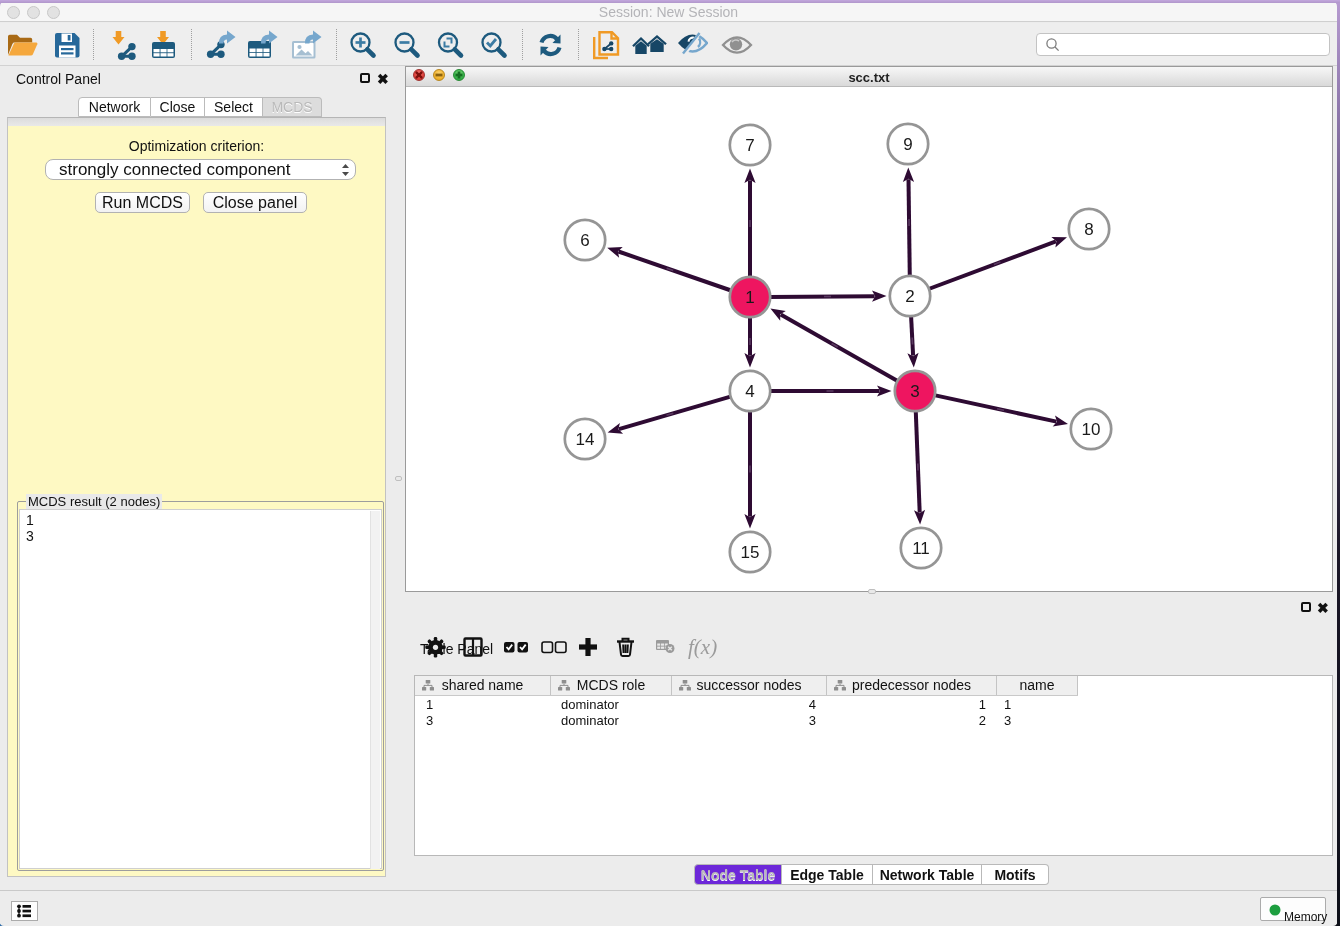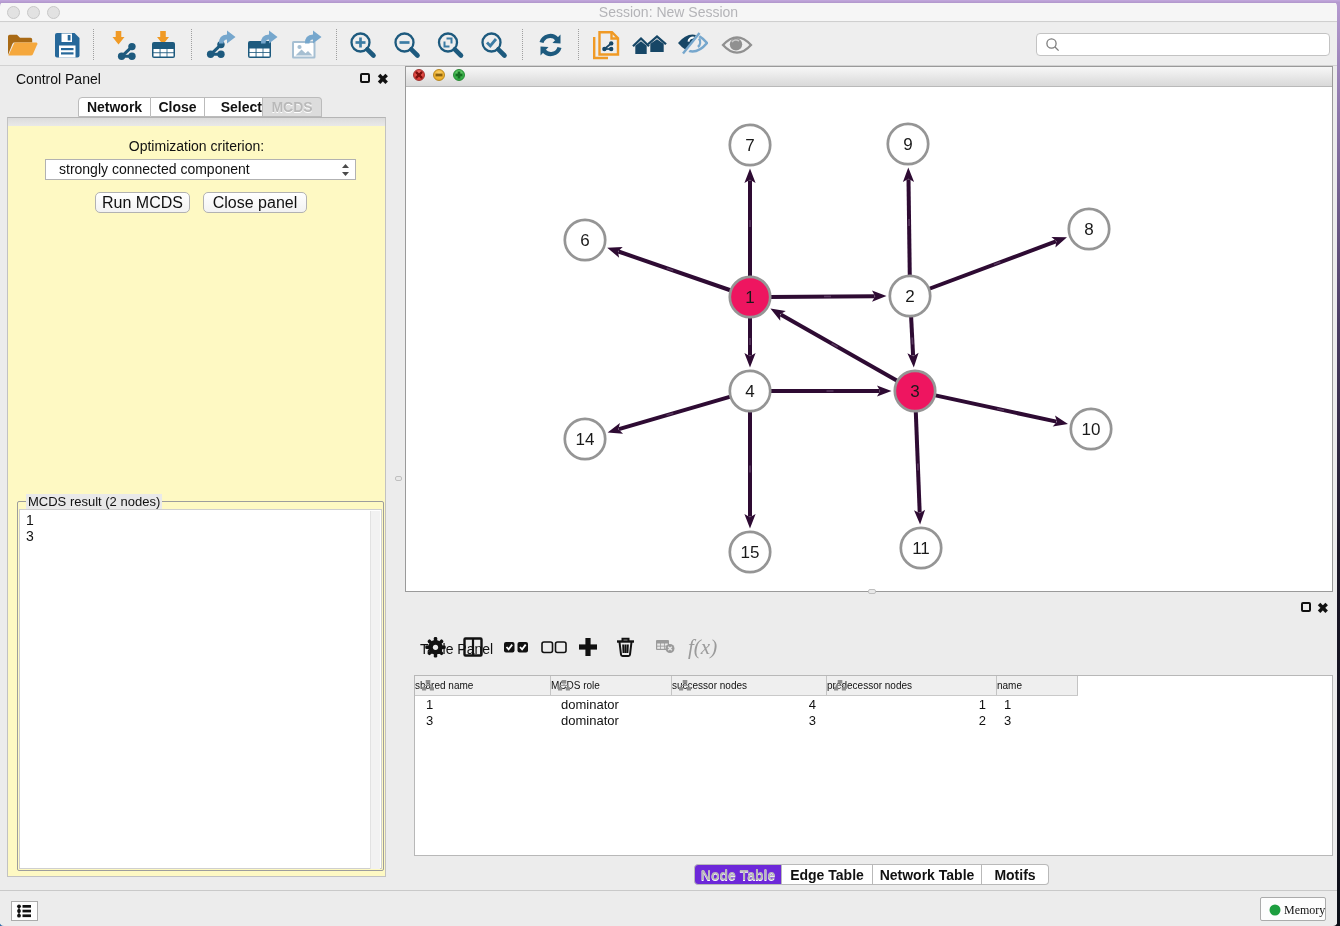--- a/index.html
+++ b/index.html
@@ -21,31 +21,31 @@
 .tsep { position:absolute; top:6px; height:31px; width:0;
   border-left:1px dotted #9f9f9f; }
 #searchbox { position:absolute; left:1036px; top:10px; width:294px; height:23px;
   background:#fff; border:1px solid #c3c3c3; border-radius:4px; }
 
 #cpheader { position:absolute; left:16px; top:71px; font-size:14px; color:#111; }
 .floatbtn { position:absolute; width:10px; height:10px; border:2px solid #111;
   border-radius:2px; background:transparent; }
 .xbtn { position:absolute; font-size:14px; font-weight:bold; color:#111; line-height:10px; }
 .cptab { position:absolute; top:97px; height:20px; background:#fff;
-  border:1px solid #bbb; font-size:14px; font-weight:bold; color:#111;
+  border:1px solid #bbb; font-size:14px; font-weight:normal; color:#111;
   text-align:center; line-height:19px; }
 #cpcontent { position:absolute; left:7px; top:117px; width:379px; height:760px;
   background:#fef9c3; border:1px solid #c2c2c2; border-top:1px solid #b5b5b5; }
 #cpcontent:before { content:""; position:absolute; left:0; top:0; width:100%; height:8px;
   background:linear-gradient(180deg,#dcdcdc,#e9e9e9); }
 #optlabel { position:absolute; left:0; top:20px; width:100%; text-align:center;
   font-size:14px; color:#111; }
 #dropdown { position:absolute; left:37px; top:41px; width:311px; height:21px;
-  background:#fff; border:1px solid #b2b2b2; border-radius:0;
-  font-size:14px; color:#111; line-height:19px; padding-left:13px; }
+  background:#fff; border:1px solid #b2b2b2; border-radius:8px;
+  font-size:17px; color:#111; line-height:19px; padding-left:13px; }
 .btn { position:absolute; top:74px; height:21px; background:linear-gradient(180deg,#ffffff,#f2f2f2);
   border:1px solid #b2b2b2; border-radius:5px; font-size:16px; color:#111;
   text-align:center; line-height:19px; }
 #mcdsgroup { position:absolute; left:9px; top:383px; width:367px; height:370px;
   border:1px solid #9d9d9d; border-radius:2px; }
 #mcdslabel { position:absolute; left:8px; top:-8px; background:#e9e9e9;
   font-size:13px; color:#111; padding:0 2px; }
 #mcdswhite { position:absolute; left:1px; top:7px; width:363px; height:360px;
   background:#fff; border:1px solid #cfcfcf; font-size:14px; color:#111; line-height:16px;
   padding:2px 0 0 6px; }
@@ -61,21 +61,21 @@
   font-size:13px; font-weight:bold; color:#222; }
 .tlbtn { position:absolute; top:2.3px; width:12px; height:12px; border-radius:50%; }
 
 #tpheader-text { position:absolute; left:420px; top:599px; font-size:14px; color:#111;margin-top:42px; }
 #tptoolbar { position:absolute; left:414px; top:628px; width:919px; height:39px; }
 #tbl { position:absolute; left:414px; top:675px; width:919px; height:181px;
   background:#fff; border:1px solid #b8b8b8; }
 #tblhead { position:absolute; left:0; top:0; width:663px; height:20px;
   background:#efefef; border-bottom:1px solid #c9c9c9; }
 .th { position:absolute; top:0; height:19px; border-right:1px solid #c4c4c4;
-  font-size:10px; color:#111; text-align:left; line-height:19px; }
+  font-size:14px; color:#111; text-align:center; line-height:19px; }
 .td { position:absolute; font-size:13px; color:#111; height:16px; line-height:16px; }
 .bottab { position:absolute; top:864px; height:21px; background:#fff; border:1px solid #b9b9b9;
   font-size:14px; font-weight:bold; color:#111; text-align:center; line-height:20px; }
 
 #statusbar { position:absolute; left:0; top:890px; width:100%; height:34px;
   background:#ececec; border-top:1px solid #c9c9c9; }
 #listbtn { position:absolute; left:11px; top:10px; width:27px; height:20px;
   background:#fdfdfd; border:1px solid #ababab; }
 #membtn { position:absolute; right:11px; top:6px; width:66px; height:24px;
   background:#fdfdfd; border:1px solid #ababab; border-radius:2px;
@@ -257,21 +257,21 @@
         <line x1="10" y1="10" x2="13.6" y2="13.6" stroke="#7d7d7d" stroke-width="1.3"></line>
       </svg>
     </div>
   </div>
 
   <div id="cpheader">Control Panel</div>
   <div class="floatbtn" style="left:360px; top:73px;"></div>
   <div class="xbtn" style="left:377px; top:74px;">✖</div>
   <div class="cptab" style="left:78px; width:73px; border-radius:4px 0 0 0;">Network</div>
   <div class="cptab" style="left:151px; width:54px; border-left:none;">Close</div>
-  <div class="cptab" style="left:205px; width:58px; border-left:none;text-align:right;">Select</div>
+  <div class="cptab" style="left:205px; width:58px; border-left:none;">Select</div>
   <div class="cptab" style="left:263px; width:59px; border-left:none; border-radius:0 4px 0 0;
        background:#dcdcdc; color:#b9b9b9; text-shadow:0 1px 0 #fff;">MCDS</div>
   <div id="cpcontent">
     <div id="optlabel">Optimization criterion:</div>
     <div id="dropdown">strongly connected component
       <svg width="11" height="14" style="position:absolute; right:4px; top:3px;" viewBox="0 0 11 14">
         <path d="M2 5 L5.5 1 L9 5 Z" fill="#4a4a4a"></path>
         <path d="M2 9 L5.5 13 L9 9 Z" fill="#4a4a4a"></path>
       </svg>
     </div>
@@ -296,20 +296,21 @@
           <g stroke="#7c100d" stroke-width="2.4" stroke-linecap="round">
             <line x1="3.6" y1="3.6" x2="8.4" y2="8.4"></line>
             <line x1="8.4" y1="3.6" x2="3.6" y2="8.4"></line>
           </g>
           <line x1="22.5" y1="6" x2="29.5" y2="6" stroke="#8a6210" stroke-width="2.8"></line>
           <g stroke="#156f22" stroke-width="2.8">
             <line x1="42.5" y1="6" x2="49.5" y2="6"></line>
             <line x1="46" y1="2.5" x2="46" y2="9.5"></line>
           </g>
         </svg>
+      <div id="nettitletext">scc.txt</div>
     </div>
     <svg width="926" height="505" viewBox="0 0 926 505" style="position:absolute;left:0;top:20px;">
 <line x1="344.0" y1="191.5" x2="344.0" y2="93.3" stroke="#2e0b33" stroke-width="4"></line>
 <polygon points="344.0,81.5 349.6,96.0 344.0,92.8 338.4,96.0" fill="#2e0b33"></polygon>
 <line x1="344.0" y1="140.0" x2="344.0" y2="133.0" stroke="#7e5f86" stroke-width="1.6" opacity="0.55"></line>
 <line x1="326.5" y1="204.0" x2="212.4" y2="164.5" stroke="#2e0b33" stroke-width="4"></line>
 <polygon points="201.2,160.7 216.7,160.1 211.9,164.4 213.1,170.7" fill="#2e0b33"></polygon>
 <line x1="267.2" y1="183.5" x2="260.6" y2="181.2" stroke="#7e5f86" stroke-width="1.6" opacity="0.55"></line>
 <line x1="362.5" y1="209.9" x2="468.7" y2="209.2" stroke="#2e0b33" stroke-width="4"></line>
 <polygon points="480.5,209.1 466.0,214.8 469.2,209.2 466.0,203.6" fill="#2e0b33"></polygon>
@@ -510,18 +511,18 @@
             <rect x="10.5" y="3" width="8.5" height="2.7"></rect>
             <rect x="10.5" y="7.7" width="8.5" height="2.7"></rect>
             <rect x="10.5" y="12.4" width="8.5" height="2.7"></rect>
           </g>
         </svg>
     </div>
     <div id="membtn">
       <svg width="12" height="12" viewBox="0 0 12 12" style="position:absolute;left:8px;top:6px;">
         <circle cx="6" cy="6" r="5.5" fill="#1d9e3f"></circle>
       </svg>
-      <span style="position:absolute;left:23px;top:5px;font-family:Liberation Serif, serif;">Memory</span>
+      <span style="position:absolute;left:23px;top:12px;">Memory</span>
     </div>
   </div>
 </div>
 <div style="position:absolute;left:0;top:0;width:1340px;height:2.5px;background:linear-gradient(180deg,#c3a8dd,#b096cb);z-index:60;"></div>
 <div style="position:absolute;left:0;top:919px;width:7px;height:7px;background:#2e6ca8;z-index:-1;"></div>
 
 </body></html>

